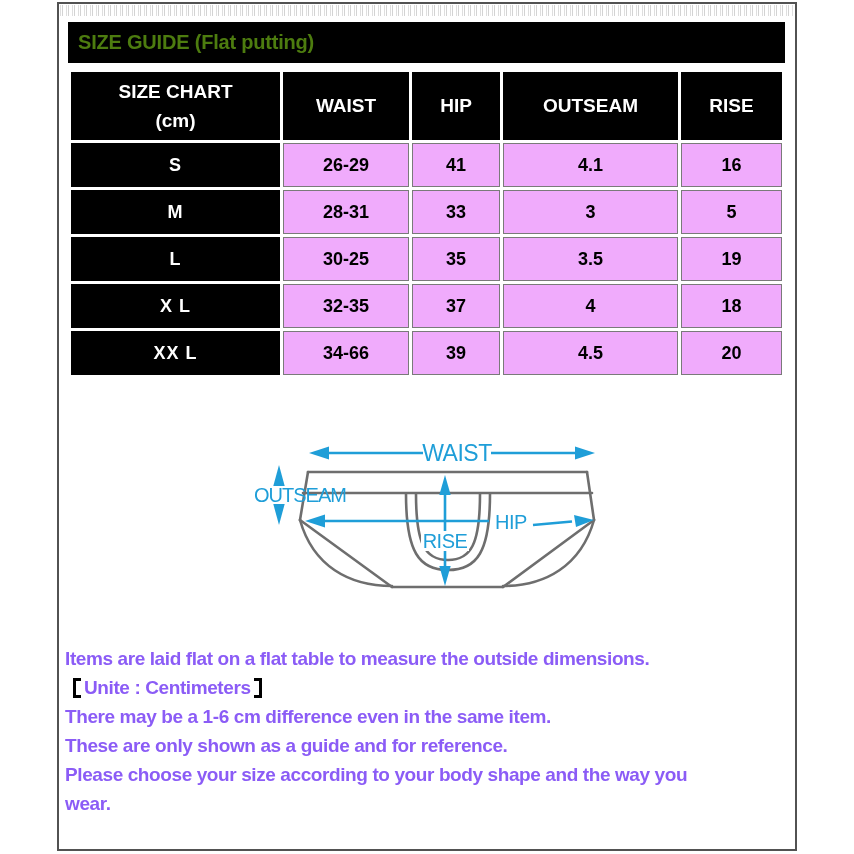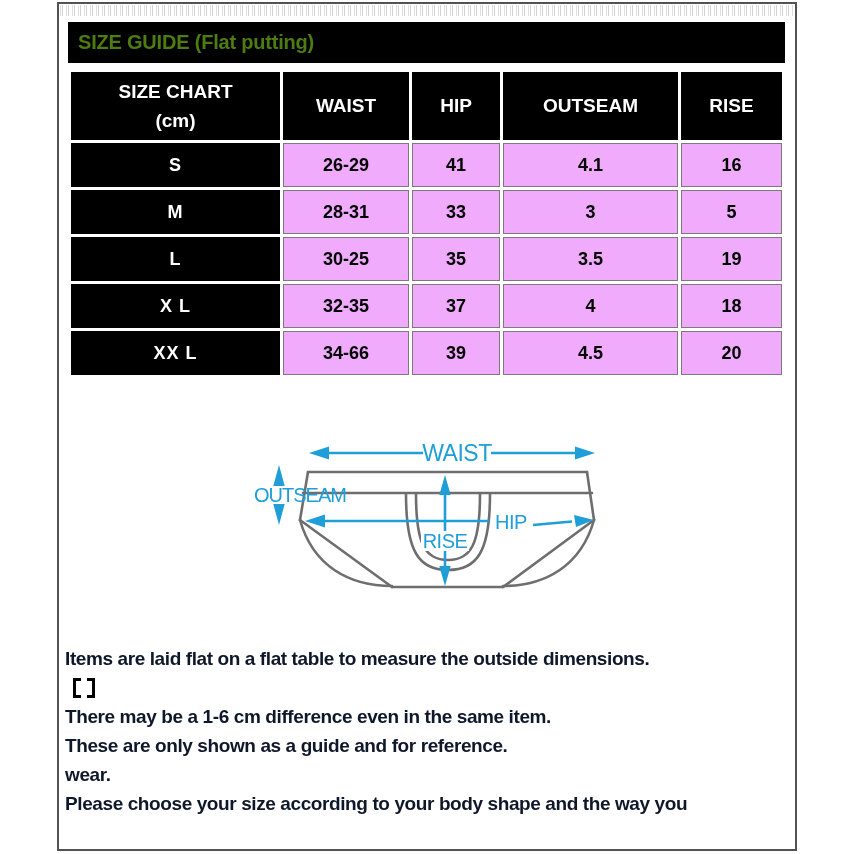--- a/index.html
+++ b/index.html
@@ -21,21 +21,21 @@
   table.size-table th,table.size-table td{box-sizing:border-box;padding:0;text-align:center;vertical-align:middle;}
   .dark{background:#000000;color:#ffffff;border:1px solid #000000;font-weight:bold;}
   .light{background:#f0abfc;color:#000000;border:1px solid #7a7a7a;font-weight:bold;font-size:18px;}
   th.head{height:68px;font-size:19px;}
   th.head .l2{display:block;font-size:19px;margin-top:7px;}
   td.cell,td.size{height:44px;}
   td.size{font-size:18px;letter-spacing:1px;}
 
   .diagram{position:absolute;left:0px;top:416px;width:736px;height:225px;}
 
-  .notes{position:absolute;left:6px;top:640px;width:726px;color:#0f172a;
+  .notes{position:absolute;left:6px;top:640px;width:726px;color:#8b5cf6;
          font-weight:bold;font-size:19px;line-height:29px;letter-spacing:-0.4px;}
   .notes .line{white-space:nowrap;}
   .unit-line{padding-left:8px;}
   .lbr,.rbr{display:inline-block;box-sizing:border-box;width:8px;height:20px;vertical-align:-4px;}
   .lbr{border-left:3.5px solid #000;border-top:3.5px solid #000;border-bottom:3.5px solid #000;margin-right:3px;}
   .rbr{border-right:3.5px solid #000;border-top:3.5px solid #000;border-bottom:3.5px solid #000;margin-left:3px;}
 
   svg text{font-family:"Liberation Sans",sans-serif;}
 </style>
 </head>
@@ -144,21 +144,21 @@
       <text x="398" y="41" text-anchor="middle" font-size="23" letter-spacing="-0.5">WAIST</text>
       <text x="241" y="82" text-anchor="middle" font-size="20" letter-spacing="-1">OUTSEAM</text>
       <text x="452" y="109" text-anchor="middle" font-size="20" letter-spacing="-0.5">HIP</text>
       <text x="386" y="128" text-anchor="middle" font-size="20" letter-spacing="-0.5">RISE</text>
     </g>
   </svg>
 
   <div class="notes">
     <div class="line">Items are laid flat on a flat table to measure the outside dimensions.</div>
     <div class="line unit-line">
-      <span class="lbr"></span><span class="rbr"></span>
+      <span class="lbr"></span><span>Unite : Centimeters</span><span class="rbr"></span>
     </div>
     <div class="line">There may be a 1-6 cm difference even in the same item.</div>
     <div class="line">These are only shown as a guide and for reference.</div>
+    <div class="line">Please choose your size according to your body shape and the way you</div>
     <div class="line">wear.</div>
-    <div class="line">Please choose your size according to your body shape and the way you</div>
   </div>
 
 </div>
 
 </body></html>

